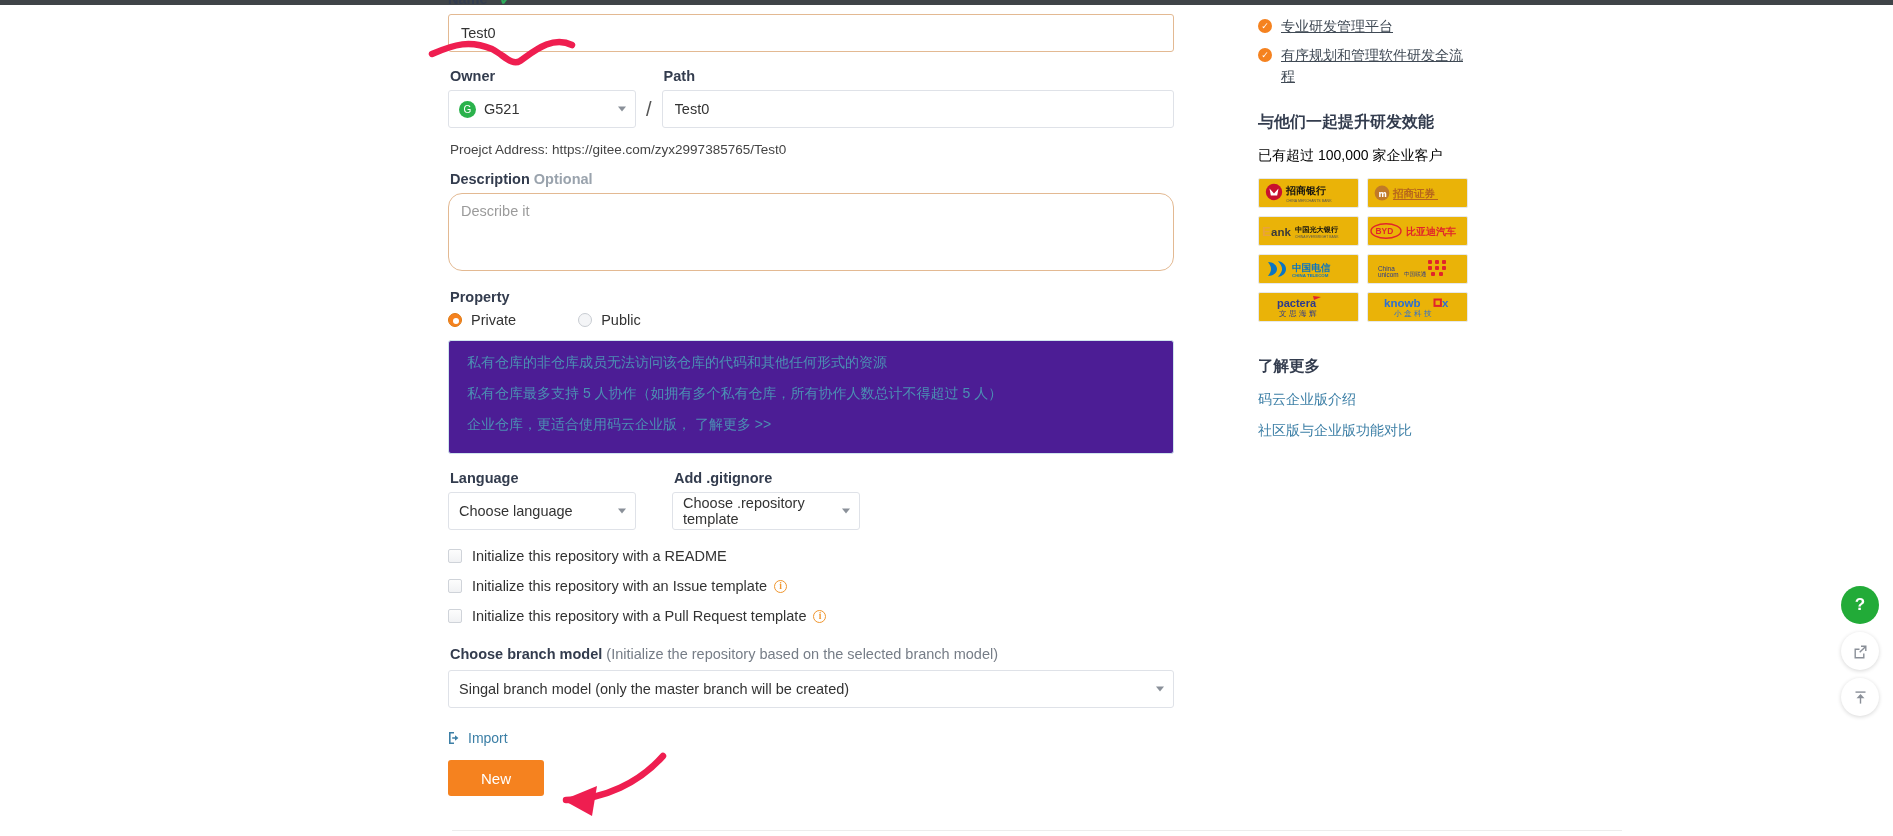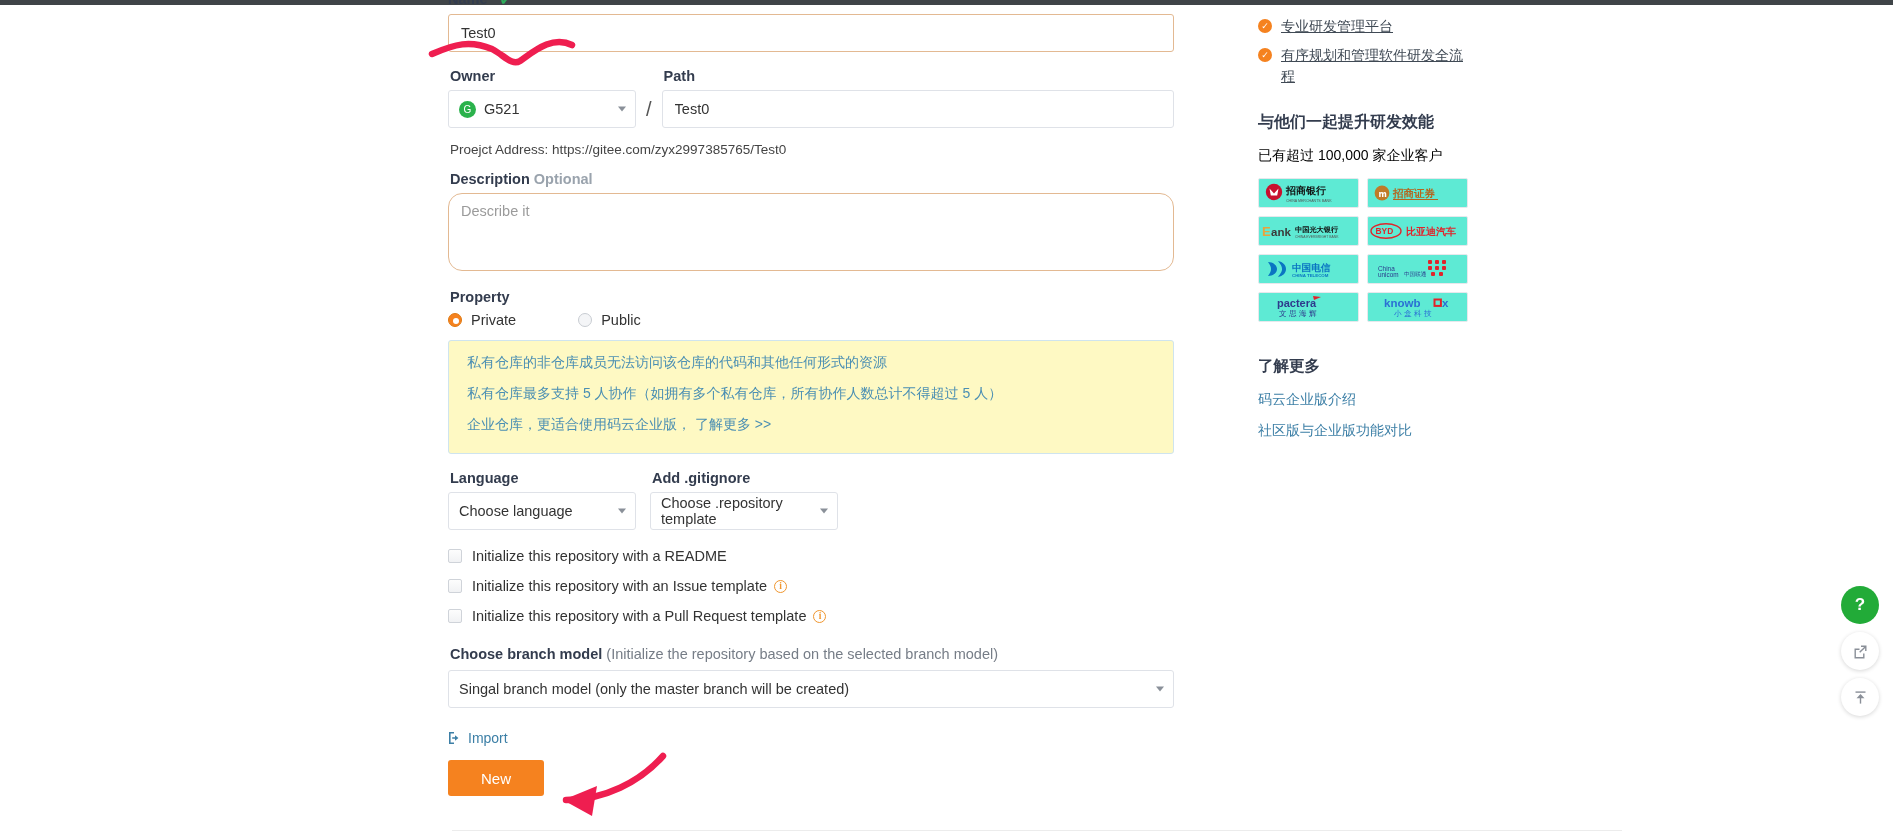--- a/index.html
+++ b/index.html
@@ -84,27 +84,27 @@
     width:14px;height:14px;border-radius:50%;
     border:1px solid #c8ccd2; background:#f4f5f7; margin-right:9px; position:relative; flex:none;
   }
   .rad.on { background:#f5821f; border-color:#e07a13; }
   .rad.on:after {
     content:""; position:absolute; left:4px; top:4px; width:6px;height:6px;
     border-radius:50%; background:#fff;
   }
 
   .notice {
-    margin-top:12px; border:1px solid #cfe4ee; background:#fef9c3;
+    margin-top:12px; border:1px solid #cfe4ee; background:#4c1d95;
     border-radius:3px; padding:13px 18px 13px 18px;
   }
   .notice p { margin:0 0 14px 0; font-size:14px; color:#4b8fb3; line-height:1.2; }
   .notice p:last-child { margin-bottom:8px; }
 
-  .two-col { display:flex; gap:14px; margin-top:16px; }
+  .two-col { display:flex; gap:36px; margin-top:16px; }
   .col-lang { width:188px; }
   .col-git { width:188px; }
   .sel-wide { height:38px; }
 
   .cbx-row { display:flex; align-items:center; margin-top:14px; font-size:14.5px; color:#333; }
   .cbx {
     width:14px;height:14px;border:1px solid #cfd3d9;border-radius:2px;
     background:linear-gradient(#fdfdfd,#f1f2f4); margin-right:10px; flex:none;
   }
   .info-i {
@@ -139,21 +139,21 @@
   .tick {
     width:14px;height:14px;border-radius:50%;background:#f5821f;color:#fff;
     font-size:9px; display:flex;align-items:center;justify-content:center;
     margin-right:9px; flex:none; margin-top:3px;
   }
   .side-feat span.txt { font-size:14px; color:#404a55; line-height:1.45;text-decoration:underline; }
   .side-h { font-size:16px; font-weight:bold; color:#333c4e; margin:26px 0 14px 0; }
   .side-sub { font-size:14px; color:#000000; margin:0 0 13px 0; }
   .logo-grid { display:grid; grid-template-columns:1fr 1fr; gap:8px 8px; }
   .logo-cell {
-    height:30px; border:1px solid #e6e8ec; background:#5eead4; border-radius:2px;
+    height:30px; border:1px solid #e6e8ec; background:#eab308; border-radius:2px;
     display:flex; align-items:center; justify-content:center; overflow:hidden;
   }
   .logo-cell svg { display:block; }
   .side-h2 { font-size:15.5px; font-weight:bold; color:#333c4e; margin:34px 0 14px 0; }
   .side-link { display:block; font-size:14px; color:#3c7fa6; text-decoration:none; margin-bottom:13px; }
 
   
   .fab-col { position:absolute; right:14px; top:586px; width:38px; }
   .fab {
     width:38px;height:38px;border-radius:50%;

